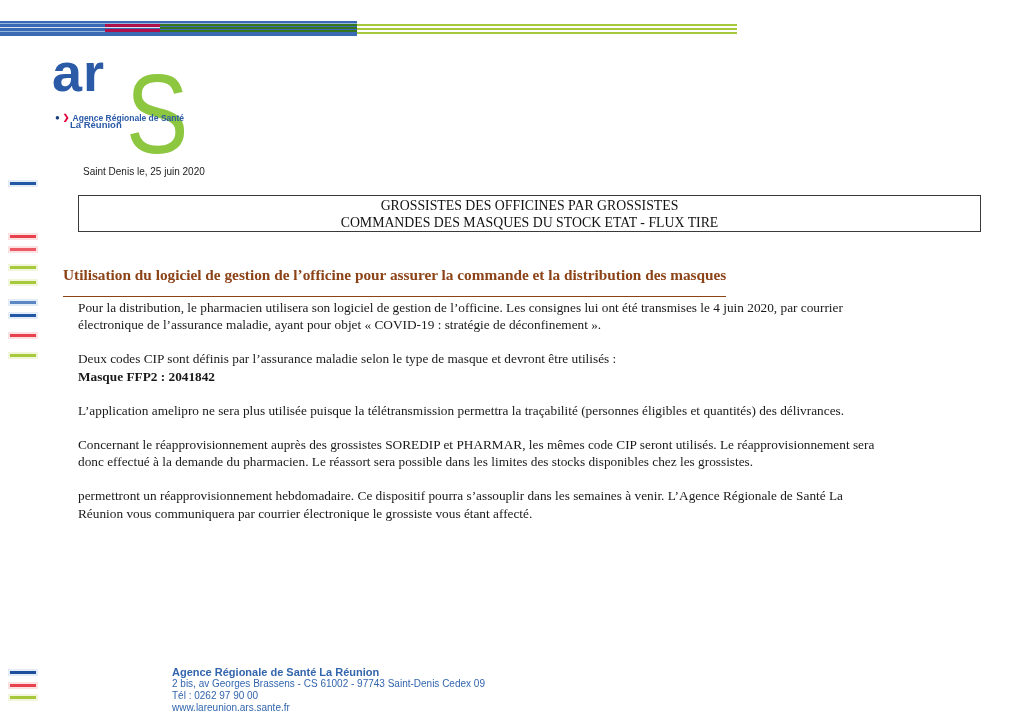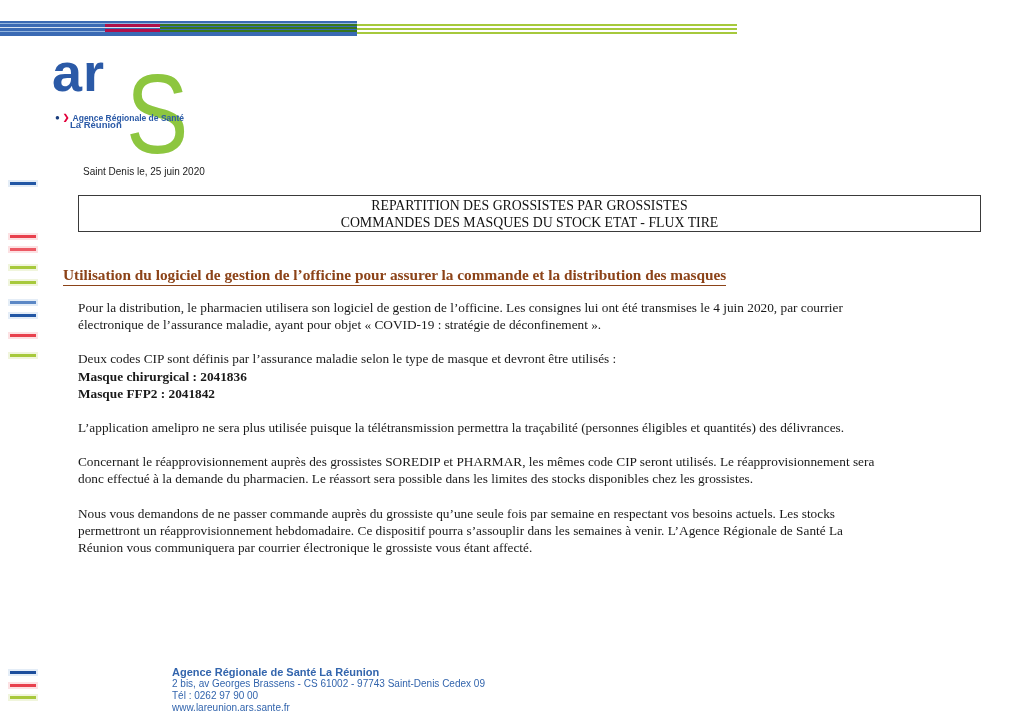--- a/index.html
+++ b/index.html
@@ -77,21 +77,21 @@
     border:1px solid #3a3a3a; text-align:center; padding-top:2px;
   }
   .title-box .tline {
     font-size:13.8px; line-height:16.5px; color:#111; white-space:nowrap;
   }
 
   
   .heading {
     position:absolute; left:63px; top:266px;
     font-size:15.3px; font-weight:bold; color:#8c4318;
-    border-bottom:1.5px solid #8c4318; padding-bottom:1px;
+    border-bottom:1.5px solid #8c4318; padding-bottom:12px;
     white-space:nowrap; line-height:1.2;
   }
 
   
   .body-blocks { position:absolute; left:78px; top:299px; width:930px; color:#191919; }
   .block { margin-bottom:17px; }
   .bline { font-size:13.3px; line-height:17.2px; white-space:nowrap; }
   .bline.bold { font-weight:bold; }
 
   
@@ -131,45 +131,43 @@
       <span class="logo-dot">●</span>
       <span class="logo-chevron">❯</span>
       <span>Agence Régionale de Santé</span>
     </span>
     <span class="logo-region">La Réunion</span>
   </div>
 
   <div class="date-line">Saint Denis le, 25 juin 2020</div>
 
   <div class="title-box">
-    <div class="tline">REPARTITION DES GROSSISTES PAR GROSSISTES</div>
+    <div class="tline">GROSSISTES DES OFFICINES PAR GROSSISTES</div>
     <div class="tline">COMMANDES DES MASQUES DU STOCK ETAT - FLUX TIRE</div>
   </div>
 
   <div class="heading">Utilisation du logiciel de gestion de l’officine pour assurer la commande et la distribution des masques</div>
 
   <div class="body-blocks">
       <div class="block">
         <div class="bline">Pour la distribution, le pharmacien utilisera son logiciel de gestion de l’officine. Les consignes lui ont été transmises le 4 juin 2020, par courrier</div>
         <div class="bline">électronique de l’assurance maladie, ayant pour objet « COVID-19 : stratégie de déconfinement ».</div>
       </div>
       <div class="block">
         <div class="bline">Deux codes CIP sont définis par l’assurance maladie selon le type de masque et devront être utilisés :</div>
-        <div class="bline bold">Masque chirurgical : 2041836</div>
         <div class="bline bold">Masque FFP2 : 2041842</div>
       </div>
       <div class="block">
         <div class="bline">L’application amelipro ne sera plus utilisée puisque la télétransmission permettra la traçabilité (personnes éligibles et quantités) des délivrances.</div>
       </div>
       <div class="block">
         <div class="bline">Concernant le réapprovisionnement auprès des grossistes SOREDIP et PHARMAR, les mêmes code CIP seront utilisés. Le réapprovisionnement sera</div>
         <div class="bline">donc effectué à la demande du pharmacien. Le réassort sera possible dans les limites des stocks disponibles chez les grossistes.</div>
       </div>
       <div class="block">
-        <div class="bline">Nous vous demandons de ne passer commande auprès du grossiste qu’une seule fois par semaine en respectant vos besoins actuels. Les stocks</div>
         <div class="bline">permettront un réapprovisionnement hebdomadaire. Ce dispositif pourra s’assouplir dans les semaines à venir. L’Agence Régionale de Santé La</div>
         <div class="bline">Réunion vous communiquera par courrier électronique le grossiste vous étant affecté.</div>
       </div>
     </div>
 
   <div class="mark m1 tint-blue">
       <div class="core" style="background: rgb(34, 87, 165);"></div>
     </div>
   <div class="mark m2 tint-red">
       <div class="core" style="background: rgb(232, 64, 77);"></div>

